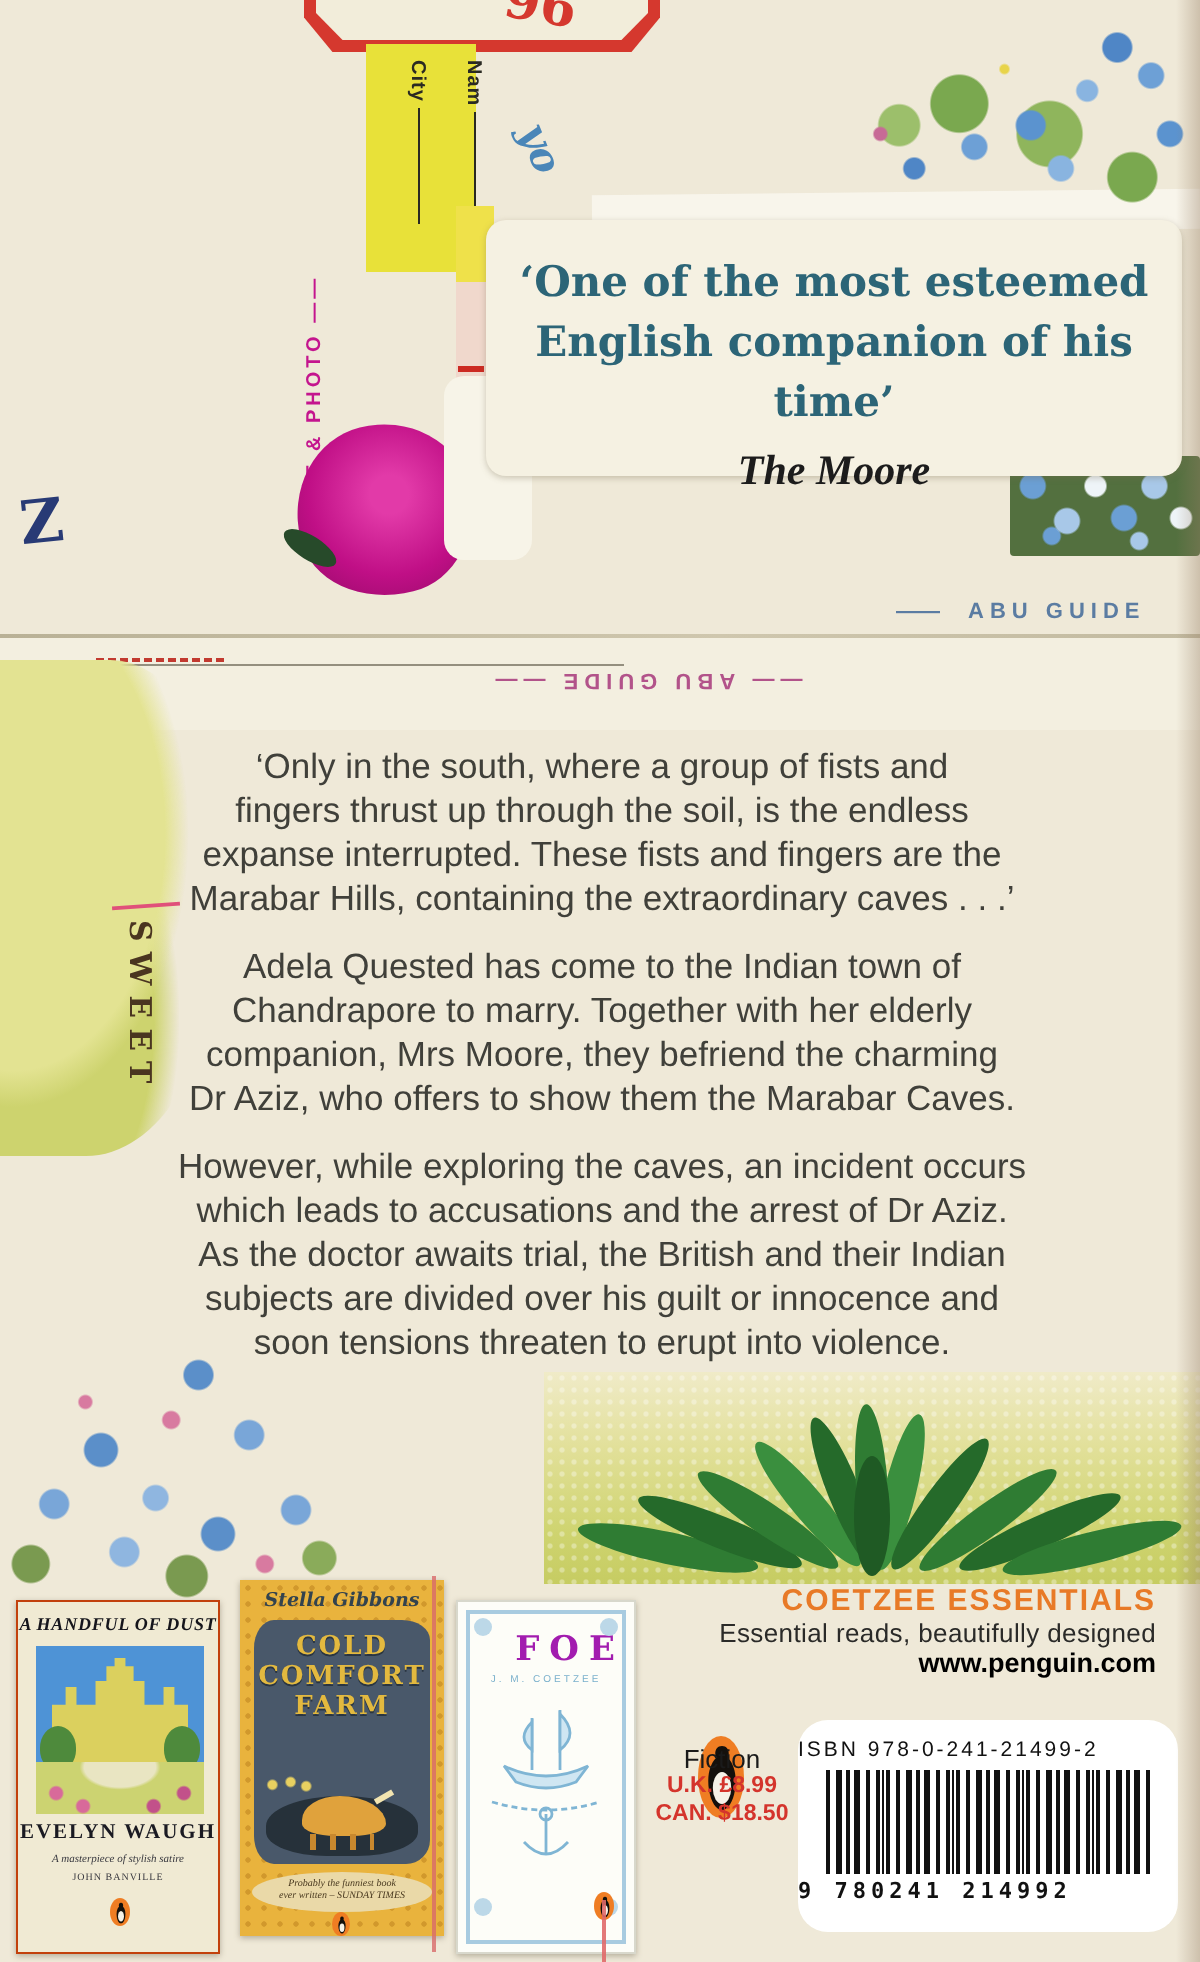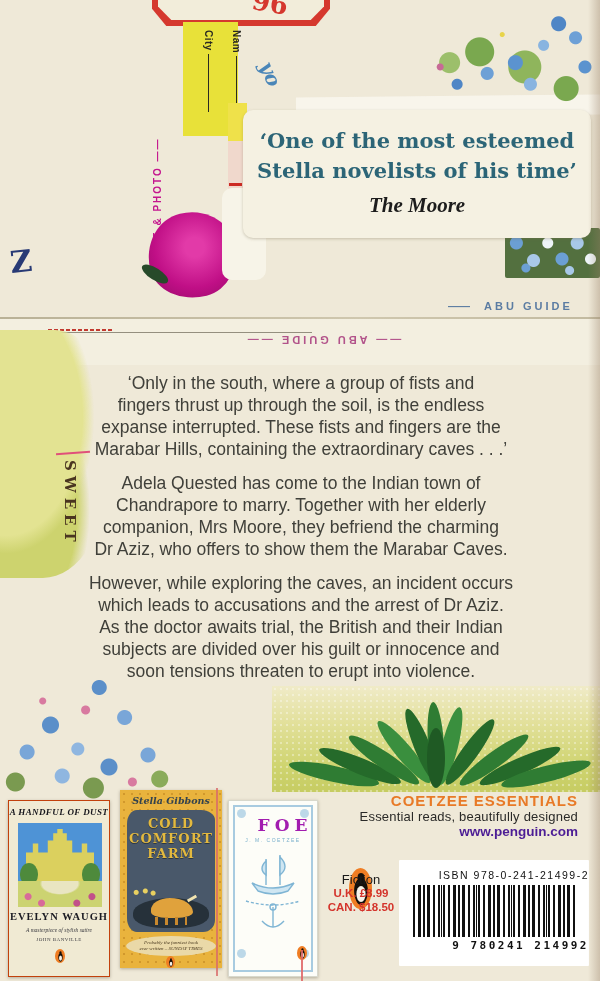--- a/index.html
+++ b/index.html
@@ -177,27 +177,27 @@
   .foe-title{font:bold 17px "DejaVu Serif",serif;color:#a21caf;letter-spacing:5px;margin-top:14px;margin-left:24px;}
   .foe-author{font:5px "Liberation Sans",sans-serif;color:#7ab0cc;letter-spacing:1.5px;margin-top:2px;}
 
   .mini-penguin{position:absolute;width:10px;height:14px;background:#ef7d23;border-radius:50%;}
   .mini-penguin svg{position:absolute;left:1.5px;top:1.5px;}
 
   
   .pub{position:absolute;left:290px;top:792px;width:288px;text-align:right;line-height:15.5px;}
   .pub-series{font:bold 15px "Liberation Sans",sans-serif;color:#e87a27;letter-spacing:1px;}
   .pub-line{font:13px "Liberation Sans",sans-serif;color:#2a2a28;letter-spacing:.2px;}
-  .pub-web{font:bold 13.5px "Liberation Sans",sans-serif;color:#4c1d95;}
+  .pub-web{font:bold 13.5px "Liberation Sans",sans-serif;color:#000000;}
   .logo{position:absolute;left:349px;top:868px;width:23px;height:41px;background:#ef7d23;border-radius:50%;}
   .sales{position:absolute;left:322px;top:872px;width:78px;text-align:center;}
   .sales-cat{font:13px "Liberation Sans",sans-serif;color:#1a1a1a;}
   .sales-price{font:bold 11.5px "Liberation Sans",sans-serif;color:#d4342c;line-height:13.5px;}
-  .barcode{position:absolute;left:399px;top:860px;width:190px;height:106px;background:#fff;border-radius:1px;
-    text-align:right;}
+  .barcode{position:absolute;left:399px;top:860px;width:190px;height:106px;background:#fff;border-radius:15px;
+    text-align:left;}
   .isbn{font:10.5px "Liberation Sans",sans-serif;color:#111;letter-spacing:1.5px;margin-top:9px;}
   .bars{margin:4px auto 0;width:162px;height:52px;background-color:#fff;background-image:
     repeating-linear-gradient(90deg,#111 0 2px,transparent 2px 5px),
     repeating-linear-gradient(90deg,#111 0 1px,transparent 1px 7px);}
   .digits{font:bold 11px "DejaVu Sans Mono",monospace;color:#111;letter-spacing:2.5px;margin-top:2px;}
 </style>
 </head>
 <body>
 
 <div id="page" data-name="book-back-cover">
@@ -237,21 +237,21 @@
   <div class="red-dash" style="top:189px;" data-name="red-mark"></div>
   <div class="white-band-tr" data-name="card-edge"></div>
   <div class="white-tab" data-name="card-corner"></div>
 
   <div class="flowers-tr" data-name="forget-me-not-flowers-top"></div>
   <div class="flowers-corner" data-name="forget-me-not-flowers-right"></div>
   <div class="flowers-patch" data-name="flower-patch-right"></div>
 
   <div class="quote-card" data-name="review-quote-card">
     <div class="quote-line" data-name="quote-line-1">‘One of the most esteemed</div>
-    <div class="quote-line" data-name="quote-line-2">Stella novelists of his time’</div>
+    <div class="quote-line" data-name="quote-line-2">English companion of his time’</div>
     <div class="quote-attr" data-name="quote-attribution">The Moore</div>
   </div>
 
   <div class="abu-right" data-name="abu-guide-text">
     <span class="abu-dash">——</span><span>ABU GUIDE</span>
   </div>
 
   <div class="seam" data-name="collage-seam"></div>
   <div class="band" data-name="light-band"></div>
   <div class="tiny-red-rule" data-name="red-dotted-rule"></div>

